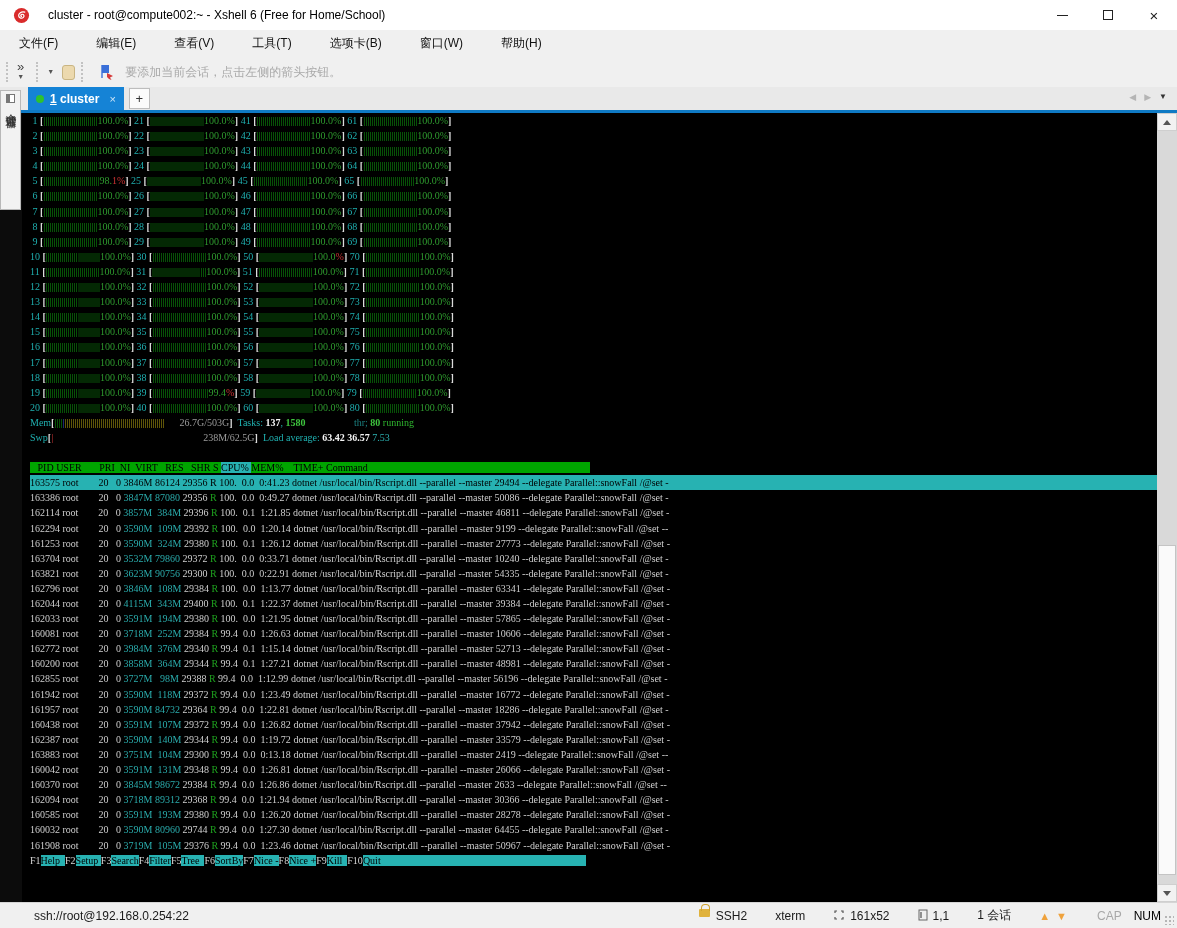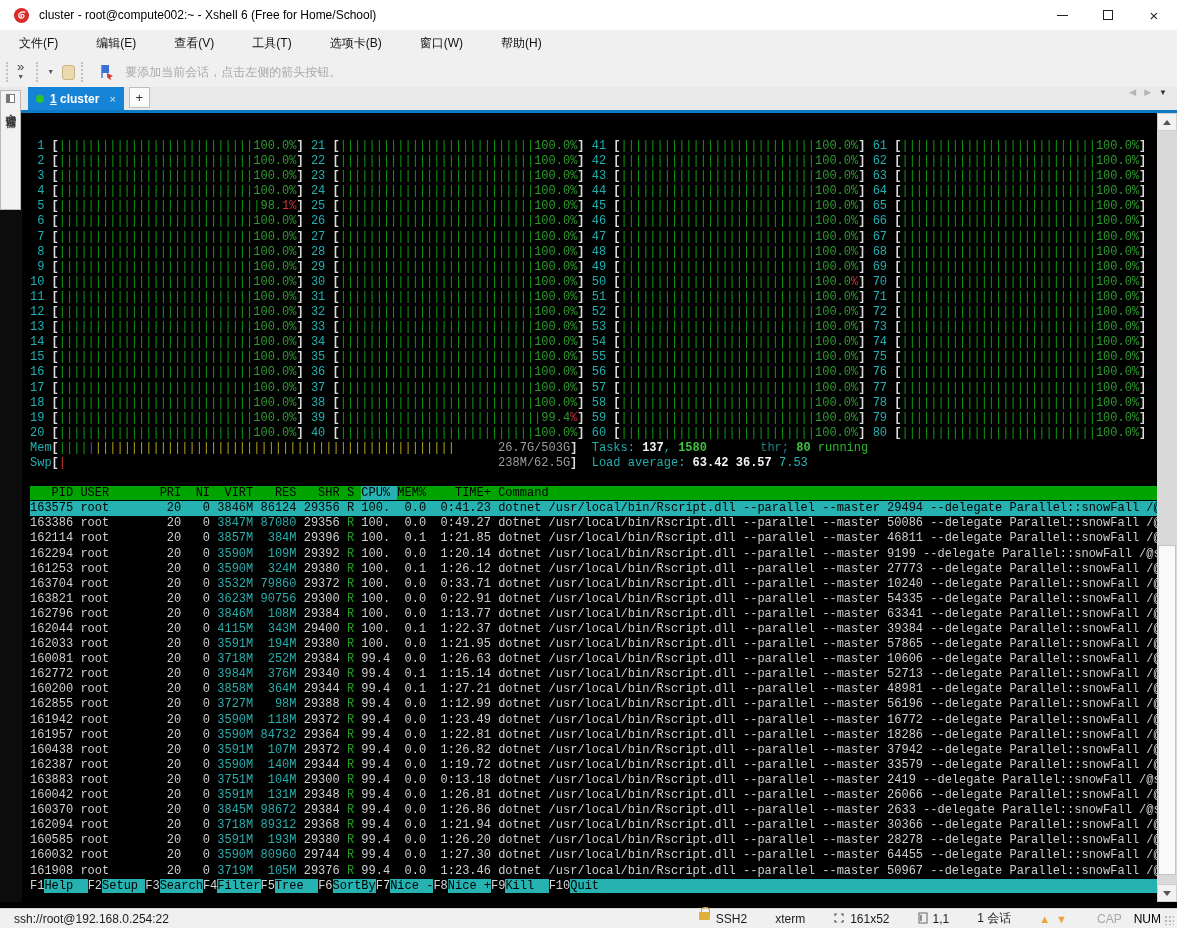--- a/index.html
+++ b/index.html
@@ -1,60 +1,60 @@
 <!DOCTYPE html>
 <html><head>
 <meta charset="utf-8">
 <style>
   * { margin:0; padding:0; box-sizing:border-box; }
   html,body { width:1177px; height:928px; overflow:hidden; }
   body { font-family:"Liberation Sans","DejaVu Sans",sans-serif; background:#000; position:relative; }
 
   
-  .titlebar { position:absolute; top:0; left:0; width:1177px; height:30px; background:#ffffff; display:flex; align-items:center; }
+  .titlebar { position:absolute; top:0; left:0; width:1177px; height:30px; background:#ffffff; display:flex; align-items:center;gap:9px; }
   .titlebar .logo { margin-left:13px; width:17px; height:17px; }
   .titlebar .title { margin-left:9px; font-size:12px; color:#000; }
   .win-controls { margin-left:auto; display:flex; height:100%; }
   .win-btn { width:46px; height:30px; display:flex; align-items:center; justify-content:center; color:#222; font-size:14px; }
   .min-glyph { width:11px; height:1px; border-bottom:1px solid #222; display:block; }
   .max-glyph { width:10px; height:10px; border:1px solid #222; display:block; }
   .close-glyph { font-size:15px; line-height:15px; }
 
   .menubar { position:absolute; top:30px; left:0; width:1177px; height:27px; background:#f0f0f0; display:flex; align-items:center; border-bottom:1px solid #f0f0f0; }
   .menu-item { font-size:12px; color:#111; padding:4px 19px; }
 
   .toolbar { position:absolute; top:57px; left:0; width:1177px; height:30px; background:#f0f0f0; display:flex; align-items:center; }
   .tb-grip { width:5px; height:20px; border-left:2px dotted #c2c2c2; margin-left:6px; }
   .tb-btn { color:#444; font-size:13px; padding:0 6px; display:flex; flex-direction:column; align-items:center; line-height:10px; }
   .tb-caret { font-size:7px; color:#555; }
   .tb-swatch { width:13px; height:15px; background:#ecd9ae; border:1px solid #c9b583; border-radius:3px; margin-left:2px; }
   .tb-hint { color:#a9a9a9; font-size:12px; margin-left:10px; }
   .flag-icon { margin-left:14px; }
 
-  .tabbar { position:absolute; top:87px; left:0; width:1177px; height:26px; background:#e9e9e9; border-bottom:3px solid #0f7ac4; display:flex; align-items:flex-start; }
+  .tabbar { position:absolute; top:87px; left:0; width:1177px; height:26px; background:#e9e9e9; border-bottom:3px solid #0f7ac4; display:flex; align-items:center; }
   .tab-active { margin-left:28px; height:23px; background:#1583d6; display:flex; align-items:center; padding:0 8px; }
   .tab-dot { width:8px; height:8px; border-radius:50%; background:#2ec22e; margin-right:6px; }
   .tab-label { color:#fff; font-size:12px; font-weight:bold; }
   .tab-label u { text-decoration:underline; }
   .tab-close { color:#cfe6f7; font-size:11px; margin-left:10px; }
   .tab-new { width:21px; height:21px; background:#fbfbfb; border:1px solid #bdbdbd; color:#333; font-size:13px; display:flex; align-items:center; justify-content:center; margin-left:5px; margin-bottom:1px; }
   .tab-nav { margin-left:auto; display:flex; align-items:center; gap:8px; padding-right:10px; padding-bottom:4px; }
   .tab-nav .dis { color:#b5b5b5; font-size:9px; }
   .tab-nav .drop { color:#333; font-size:8px; }
 
   
   .side-tab { position:absolute; left:0; top:90px; width:21px; height:120px; background:#f2f2f2; border:1px solid #b8b8b8; z-index:6;
               display:flex; flex-direction:column; align-items:center; padding-top:3px; }
   .side-tab .mini-icon { width:9px; height:9px; border:1px solid #777; background:linear-gradient(to right,#777 45%,#fff 45%); margin-bottom:2px; }
   .side-tab .vtxt { writing-mode:vertical-rl; text-orientation:upright; font-size:11px; color:#333; letter-spacing:1px; }
 
   
   .main { position:absolute; top:113px; left:0; width:1177px; height:789px; display:flex; }
   .left-strip { width:22px; height:100%; background:#0c0c0c; }
-  .terminal { width:1135px; height:100%; background:#000; padding:26px 0 0 8px; font-family:Liberation Mono, monospace; font-size:12px; line-height:15.1px; overflow:hidden; }
+  .terminal { width:1135px; height:100%; background:#000; padding:0 0 0 8px; font-family:Liberation Serif, serif; font-size:10px; line-height:15.1px; overflow:hidden; }
   .tl { white-space:pre; height:15.1px; color:#cfcfcf; }
 
   .cyan  { color:#1fb0b0; }
   .cy2   { color:#2cb2b2; }
   .wb    { color:#dcdcdc; font-weight:bold; }
   .wbb   { color:#f5f5f5; font-weight:bold; }
   .w     { color:#cfcfcf; }
   .grn   { color:#0f9b0f; }
   .grnp  { color:#2e9b2e; }
   .grnb  { color:#3ec43e; font-weight:bold; }
@@ -76,21 +76,21 @@
   
   .scrollbar { width:20px; height:100%; background:#d9d9d9; position:relative; }
   .sb-btn { position:absolute; left:0; width:20px; height:18px; background:#f2f2f2; border:1px solid #cfcfcf; display:flex; align-items:center; justify-content:center; }
   .sb-up { top:0; }
   .sb-down { bottom:0; }
   .tri-up { width:0; height:0; border-left:4px solid transparent; border-right:4px solid transparent; border-bottom:5px solid #555; }
   .tri-down { width:0; height:0; border-left:4px solid transparent; border-right:4px solid transparent; border-top:5px solid #555; }
   .sb-thumb { position:absolute; left:1px; top:432px; width:18px; height:330px; background:#fafafa; border:1px solid #c4c4c4; }
 
   
-  .statusbar { position:absolute; bottom:0; left:0; width:1177px; height:20px; background:#f0f0f0; border-top:1px solid #d5d5d5; display:flex; align-items:center; font-size:12px; color:#1a1a1a; }
+  .statusbar { position:absolute; bottom:0; left:0; width:1177px; height:26px; background:#f0f0f0; border-top:1px solid #d5d5d5; display:flex; align-items:center; font-size:12px; color:#1a1a1a;padding-left:20px; }
   .sb-left { margin-left:14px; }
   .sb-right { margin-left:auto; display:flex; align-items:center; gap:0; }
   .sb-seg { display:flex; margin-right:28px; }
   .lock { width:11px; height:8px; background:#e0b23c; border-radius:1px; position:relative; margin-right:6px; }
   .lock:before { content:""; position:absolute; top:-5px; left:2px; width:7px; height:6px; border:1.5px solid #cfa32f; border-bottom:none; border-radius:4px 4px 0 0; }
   .mini-svg { margin-right:5px; }
   .updown { display:flex; gap:6px; margin-right:30px; }
   .updown span { color:#efa23c; font-size:11px; }
   .kbd-cap { color:#a8a8a8; margin-right:12px; }
   .kbd-num { color:#000; margin-right:16px; }

